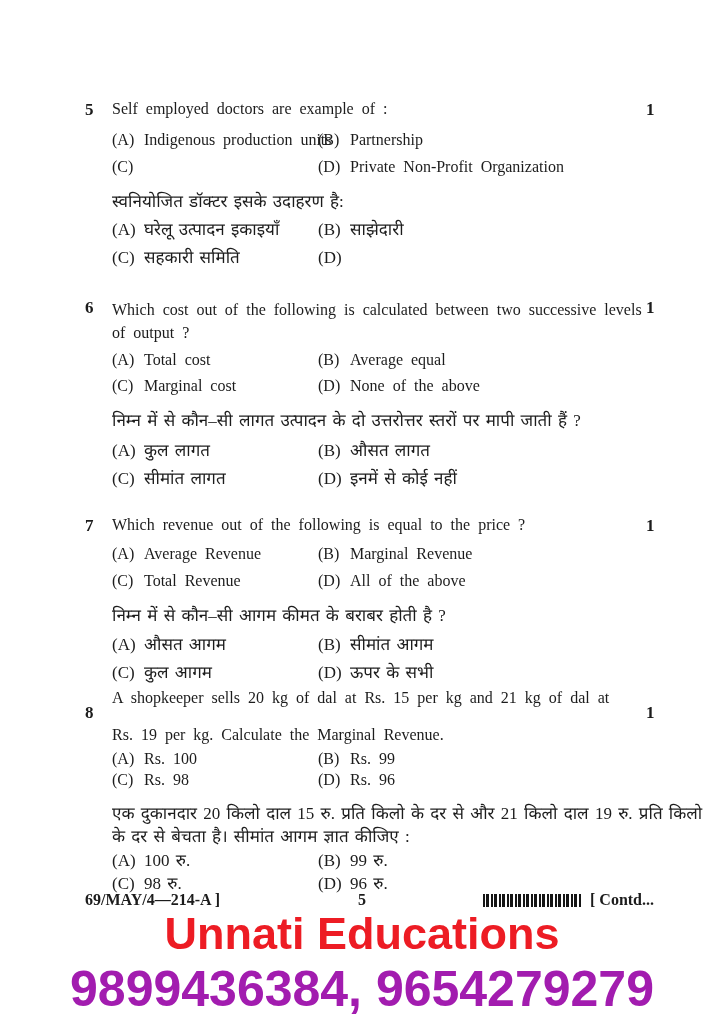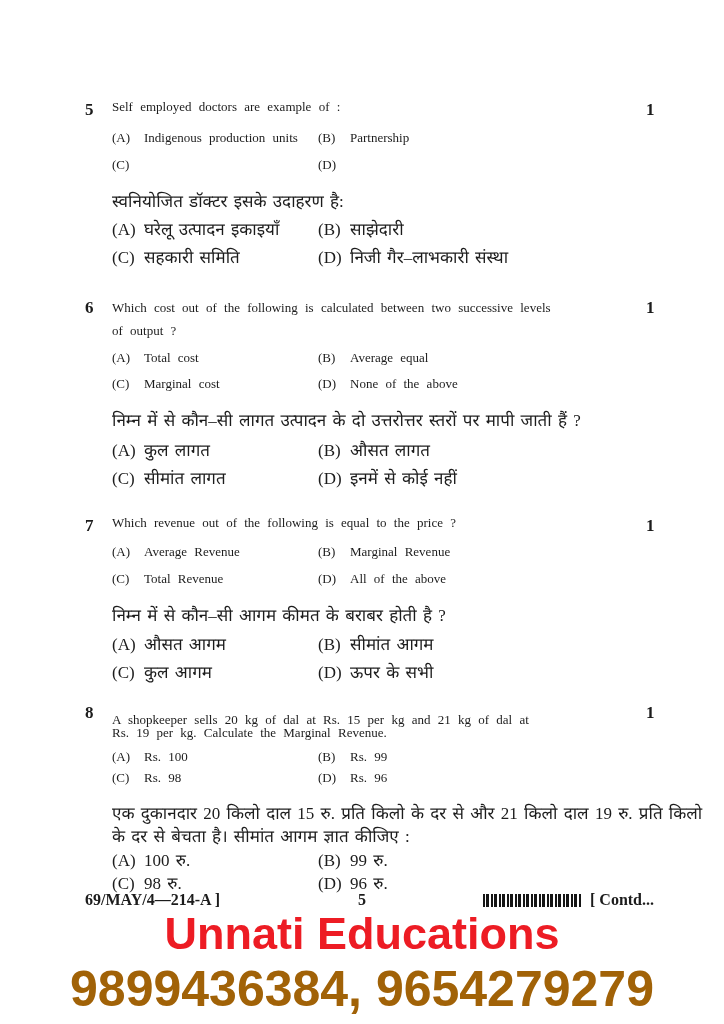--- a/index.html
+++ b/index.html
@@ -1,19 +1,19 @@
 <!DOCTYPE html>
 <html><head>
 <meta charset="utf-8">
 <style>
   html,body{margin:0;padding:0;background:#777;}
   .page{position:relative;width:724px;height:1024px;margin:0 auto;background:#ffffff;overflow:hidden;
         font-family:"Liberation Serif", serif;color:#1c1c1c;}
   .abs{position:absolute;white-space:nowrap;}
-  .en{font-size:13px;line-height:1.25;word-spacing:4px;}
+  .en{font-size:16px;line-height:1.25;word-spacing:4px;}
   .hi{font-size:17px;line-height:1.25;font-family:"Liberation Serif","DejaVu Sans",serif;word-spacing:2px;margin-top:8px;}
   .qn{left:85px;font-weight:700;font-size:17px;}
   .qt{left:112px;}
   .mk{left:646px;font-weight:700;font-size:17px;}
   .c1{left:112px;}
   .c2{left:318px;}
   .opt{display:flex;}
   .optlab{flex:0 0 32px;}
   .footer{font-weight:700;font-size:16px;}
   .barcode{position:absolute;left:483px;top:894px;width:98px;height:13px;
@@ -38,38 +38,38 @@
     </div>
     <div class="abs c2 en opt" style="top:130px">
       <span class="optlab">(B)</span>
       <span>Partnership</span>
     </div>
     <div class="abs c1 en opt" style="top:157px">
       <span class="optlab">(C)</span>
     </div>
     <div class="abs c2 en opt" style="top:157px">
       <span class="optlab">(D)</span>
+      <span>Private Non-Profit Organization</span>
     </div>
 
     <span class="abs qt hi" style="top:183px">स्वनियोजित डॉक्टर इसके उदाहरण है:</span>
     <div class="abs c1 hi opt" style="top:211px">
       <span class="optlab">(A)</span>
       <span>घरेलू उत्पादन इकाइयाँ</span>
     </div>
     <div class="abs c2 hi opt" style="top:211px">
       <span class="optlab">(B)</span>
       <span>साझेदारी</span>
     </div>
     <div class="abs c1 hi opt" style="top:239px">
       <span class="optlab">(C)</span>
       <span>सहकारी समिति</span>
     </div>
     <div class="abs c2 hi opt" style="top:239px">
       <span class="optlab">(D)</span>
-      <span>निजी गैर–लाभकारी संस्था</span>
     </div>
   </div>
 
   <div>
     <span class="abs qn en" style="top:297px">6</span>
     <span class="abs qt en" style="top:300px">Which cost out of the following is calculated between two successive levels</span>
     <span class="abs qt en" style="top:323px">of output ?</span>
     <span class="abs mk en" style="top:297px">1</span>
 
     <div class="abs c1 en opt" style="top:350px">
@@ -144,21 +144,21 @@
       <span>कुल आगम</span>
     </div>
     <div class="abs c2 hi opt" style="top:654px">
       <span class="optlab">(D)</span>
       <span>ऊपर के सभी</span>
     </div>
   </div>
 
   <div>
     <span class="abs qn en" style="top:702px">8</span>
-    <span class="abs qt en" style="top:712px">A shopkeeper sells 20 kg of dal at Rs. 15 per kg and 21 kg of dal at</span>
+    <span class="abs qt en" style="top:688px">A shopkeeper sells 20 kg of dal at Rs. 15 per kg and 21 kg of dal at</span>
     <span class="abs qt en" style="top:725px">Rs. 19 per kg. Calculate the Marginal Revenue.</span>
     <span class="abs mk en" style="top:702px">1</span>
 
     <div class="abs c1 en opt" style="top:749px">
       <span class="optlab">(A)</span>
       <span>Rs. 100</span>
     </div>
     <div class="abs c2 en opt" style="top:749px">
       <span class="optlab">(B)</span>
       <span>Rs. 99</span>
@@ -194,16 +194,16 @@
 
   <div>
     <span class="abs footer" style="left:85px;top:891px">69/MAY/4—214-A ]</span>
     <span class="abs footer" style="left:0;top:891px;width:724px;text-align:center">5</span>
     <span class="barcode"></span>
     <span class="abs footer" style="left:590px;top:891px">[ Contd...</span>
   </div>
 
   <div>
     <div class="abs wm wm1" style="color: rgb(237, 28, 36);">Unnati Educations</div>
-    <div class="abs wm wm2" style="color: #a16207;">9899436384, 9654279279</div>
+    <div class="abs wm wm2" style="color: #a21caf;">9899436384, 9654279279</div>
   </div>
 
 </div>
 
 </body></html>

